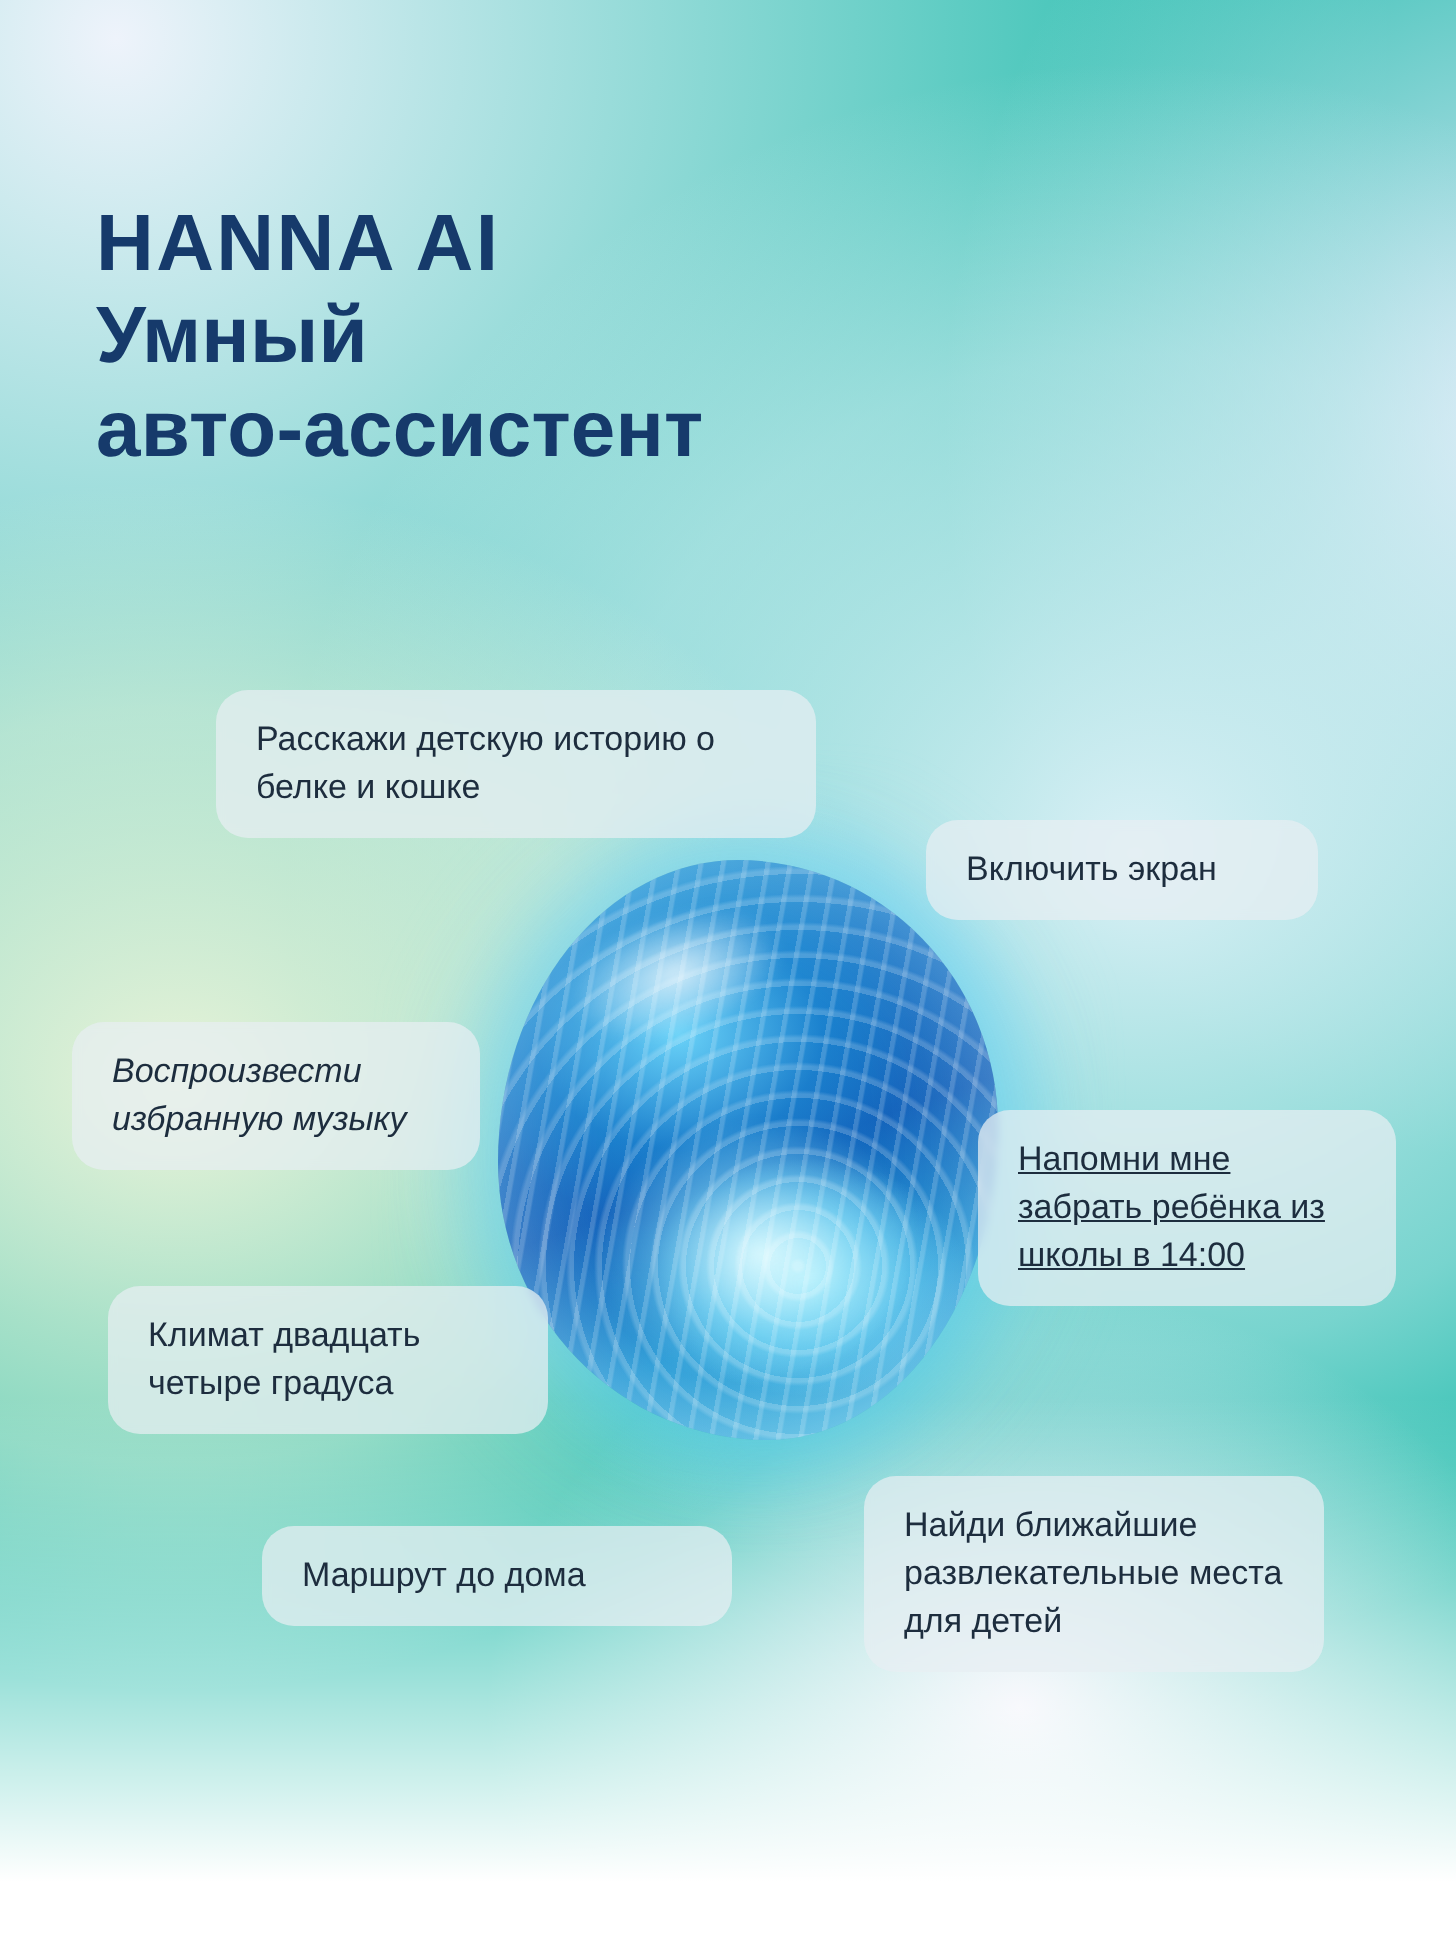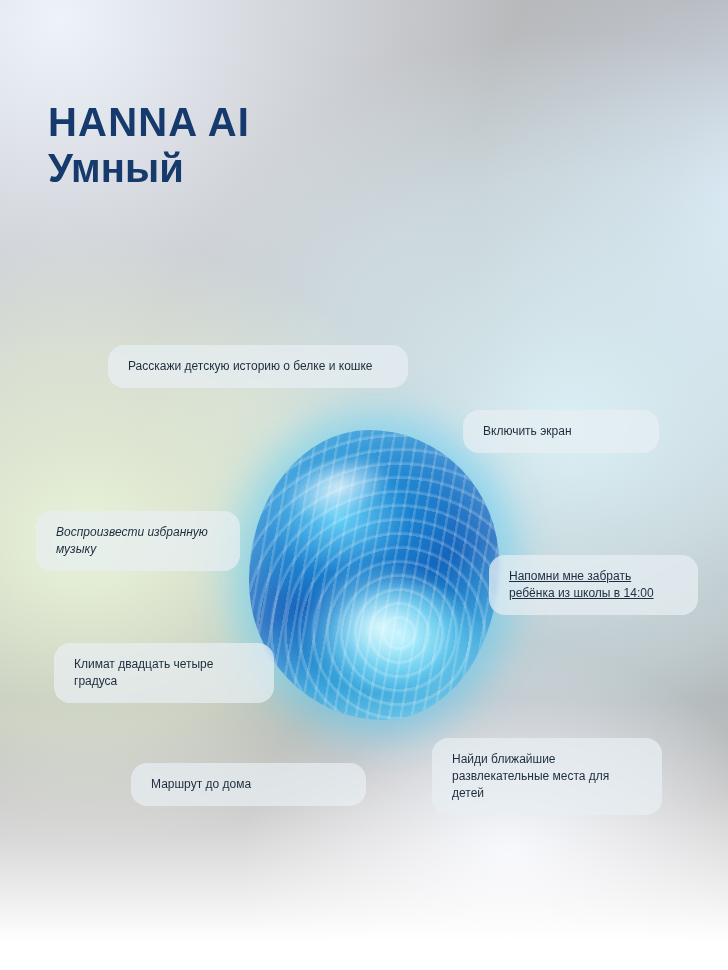--- a/index.html
+++ b/index.html
@@ -12,21 +12,21 @@
     font-family: "Liberation Sans", sans-serif;
     background: #ffffff;
     overflow: hidden;
   }
 
   #poster {
     position: relative;
     width: 728px;
     height: 970px;
     overflow: hidden;
-    background: #a3a3a3;
+    background: #14b8a6;
   }
 
   
   .bg-layer {
     position: absolute;
     inset: 0;
     pointer-events: none;
   }
   .wash-top-left {
     background: radial-gradient(circle at 8% 2%, #eef3fb 0%, rgba(238,243,251,0) 55%);
@@ -124,21 +124,21 @@
     transform: rotate(-18deg);
     filter: blur(3px);
   }
 
   
   .bubble {
     position: absolute;
     background: rgba(232,238,243,0.72);
     border-radius: 16px;
     color: #1d2d3e;
-    font-size: 12px;
+    font-size: 17px;
     line-height: 1.42;
     padding: 13px 20px;
     box-sizing: border-box;
     backdrop-filter: blur(2px);
   }
 
   
   #bubble-story      { left: 108px; top: 345px; width: 300px; }
   #bubble-screen     { left: 463px; top: 410px; width: 196px; }
   #bubble-music      { left: 36px;  top: 511px; width: 204px; font-style: italic; }
@@ -155,20 +155,21 @@
   <div class="bg-layer wash-top-left"></div>
   <div class="bg-layer wash-blue-right"></div>
   <div class="bg-layer wash-cyan"></div>
   <div class="bg-layer wash-green"></div>
   <div class="bg-layer wash-lavender"></div>
   <div class="bg-layer wash-bottom"></div>
 
   <h1 class="headline">
     <span class="line1">HANNA AI</span><br>
     <span class="line2">Умный</span><br>
+    <span class="line3">авто-ассистент</span>
   </h1>
 
   <div class="orb-wrap">
     <div class="orb-glow"></div>
     <div class="orb">
       <div class="orb-swirl"></div>
       <div class="orb-highlight"></div>
     </div>
   </div>
 

